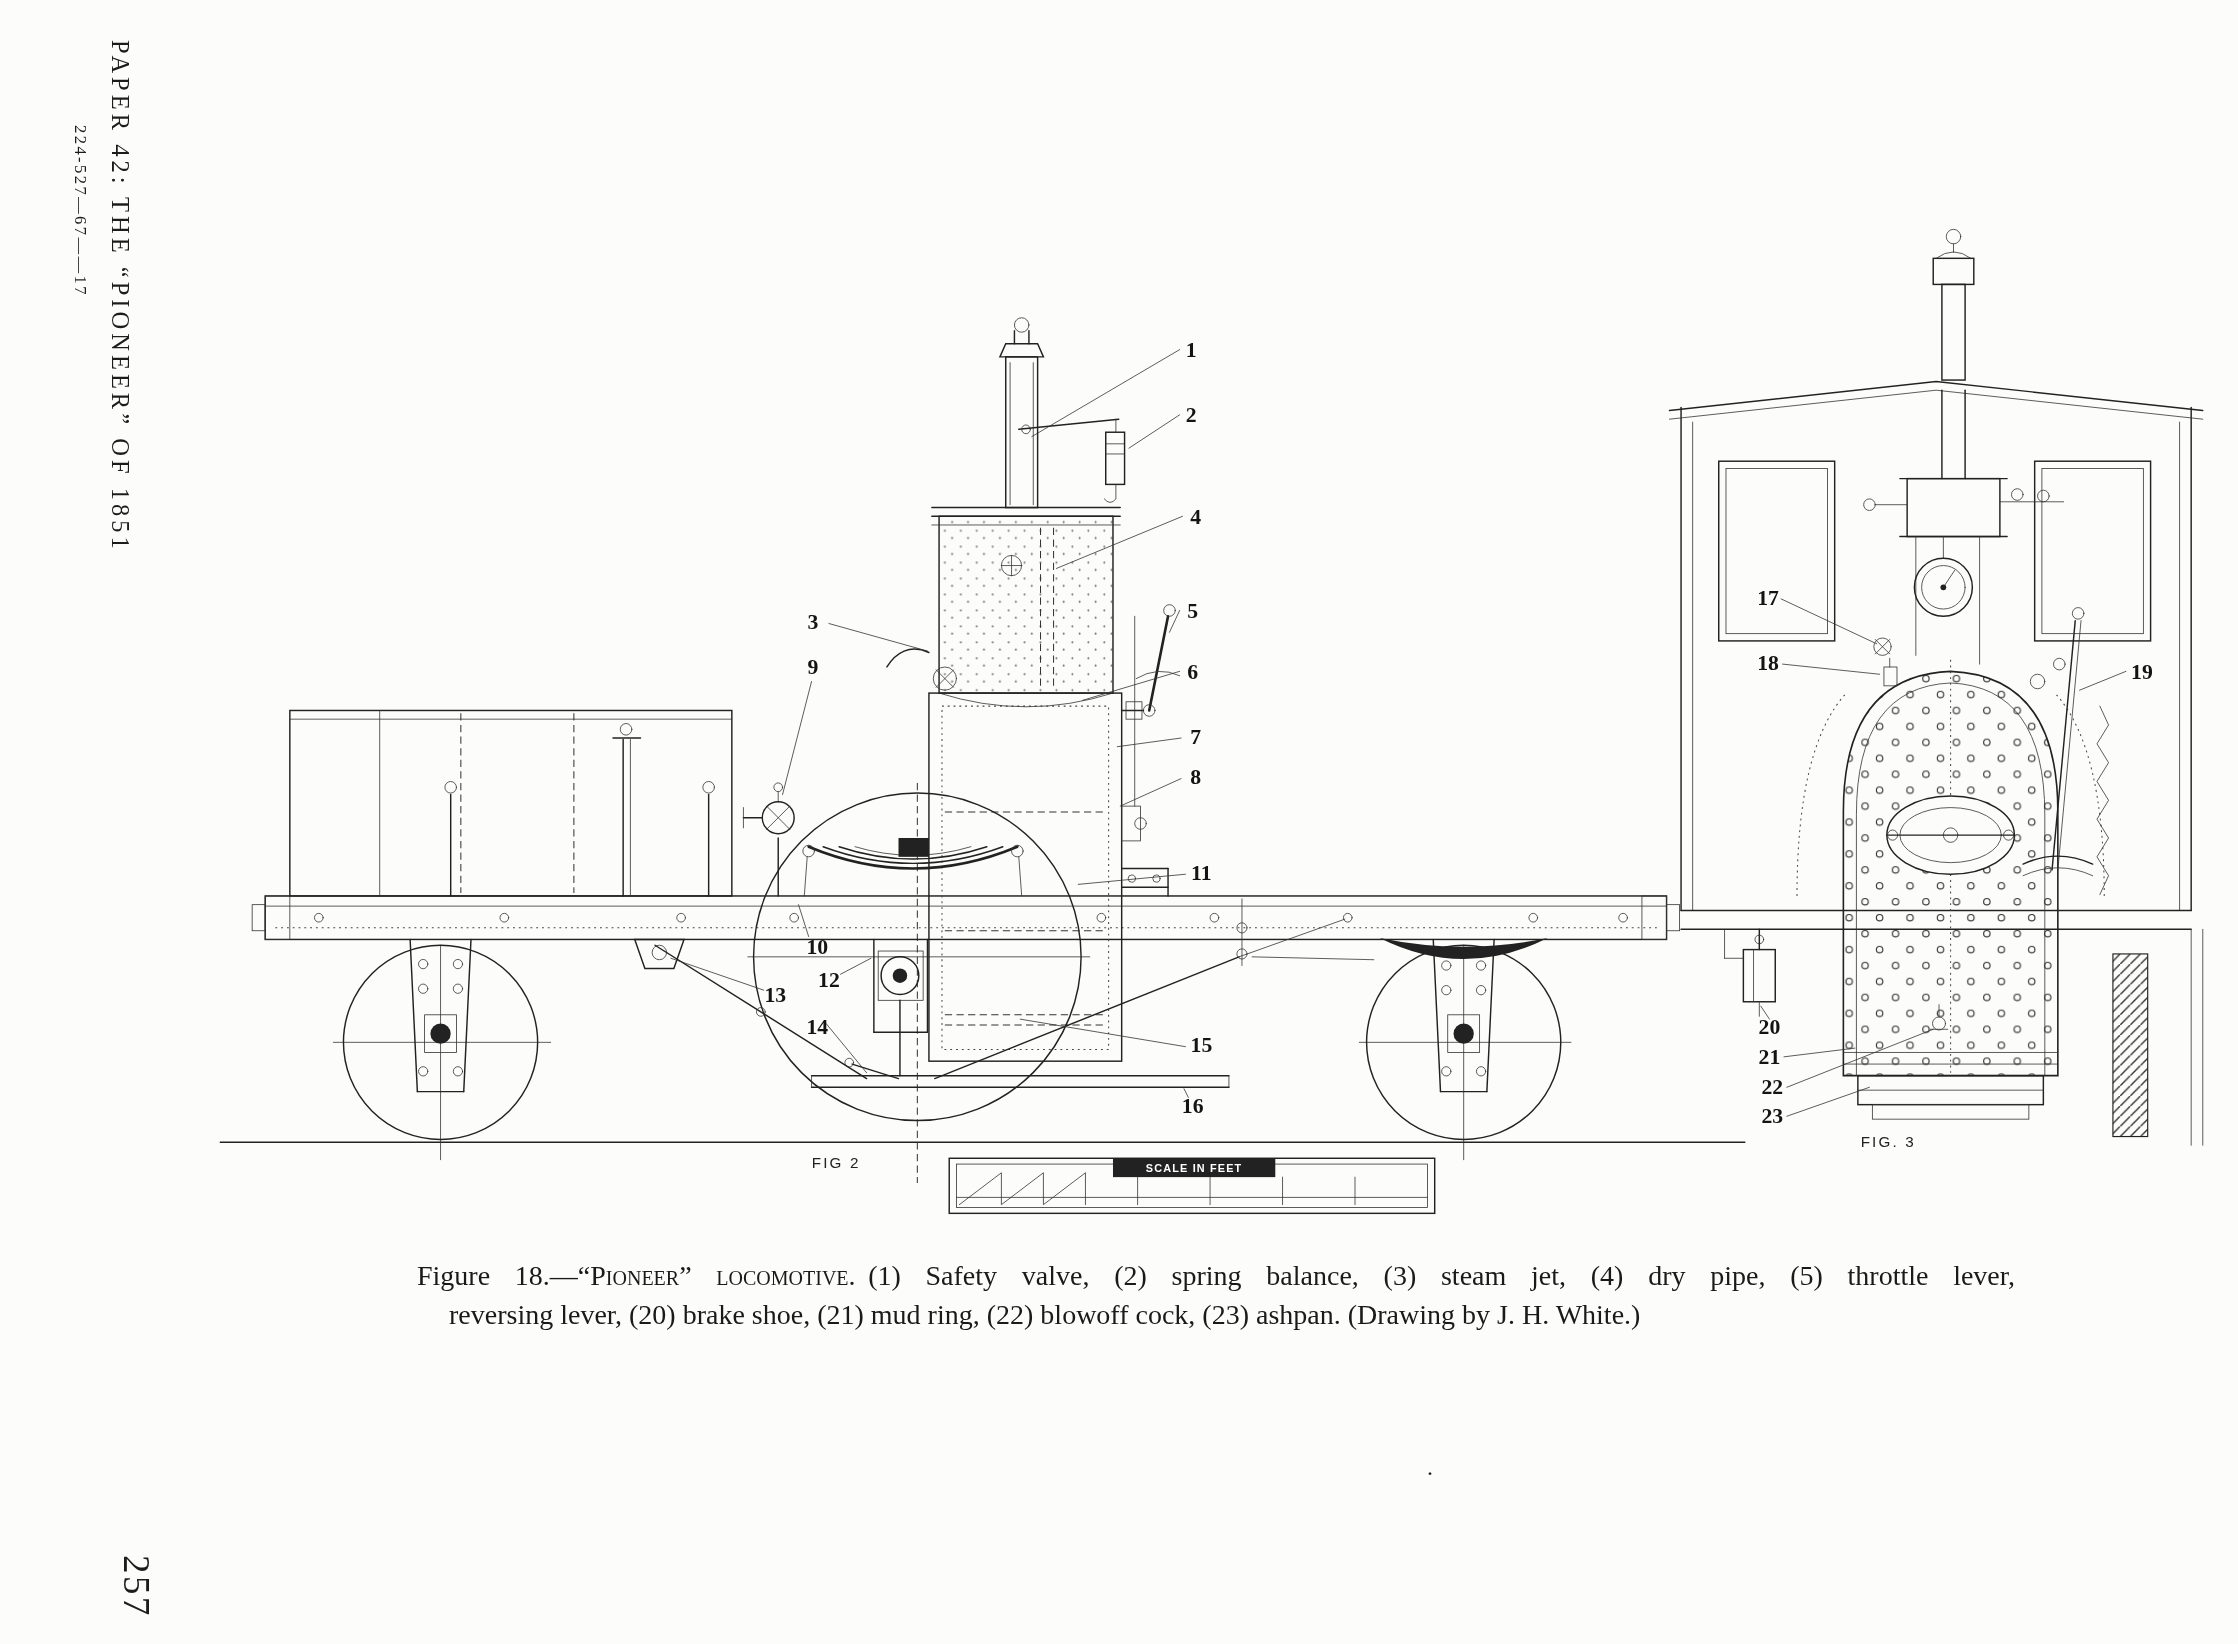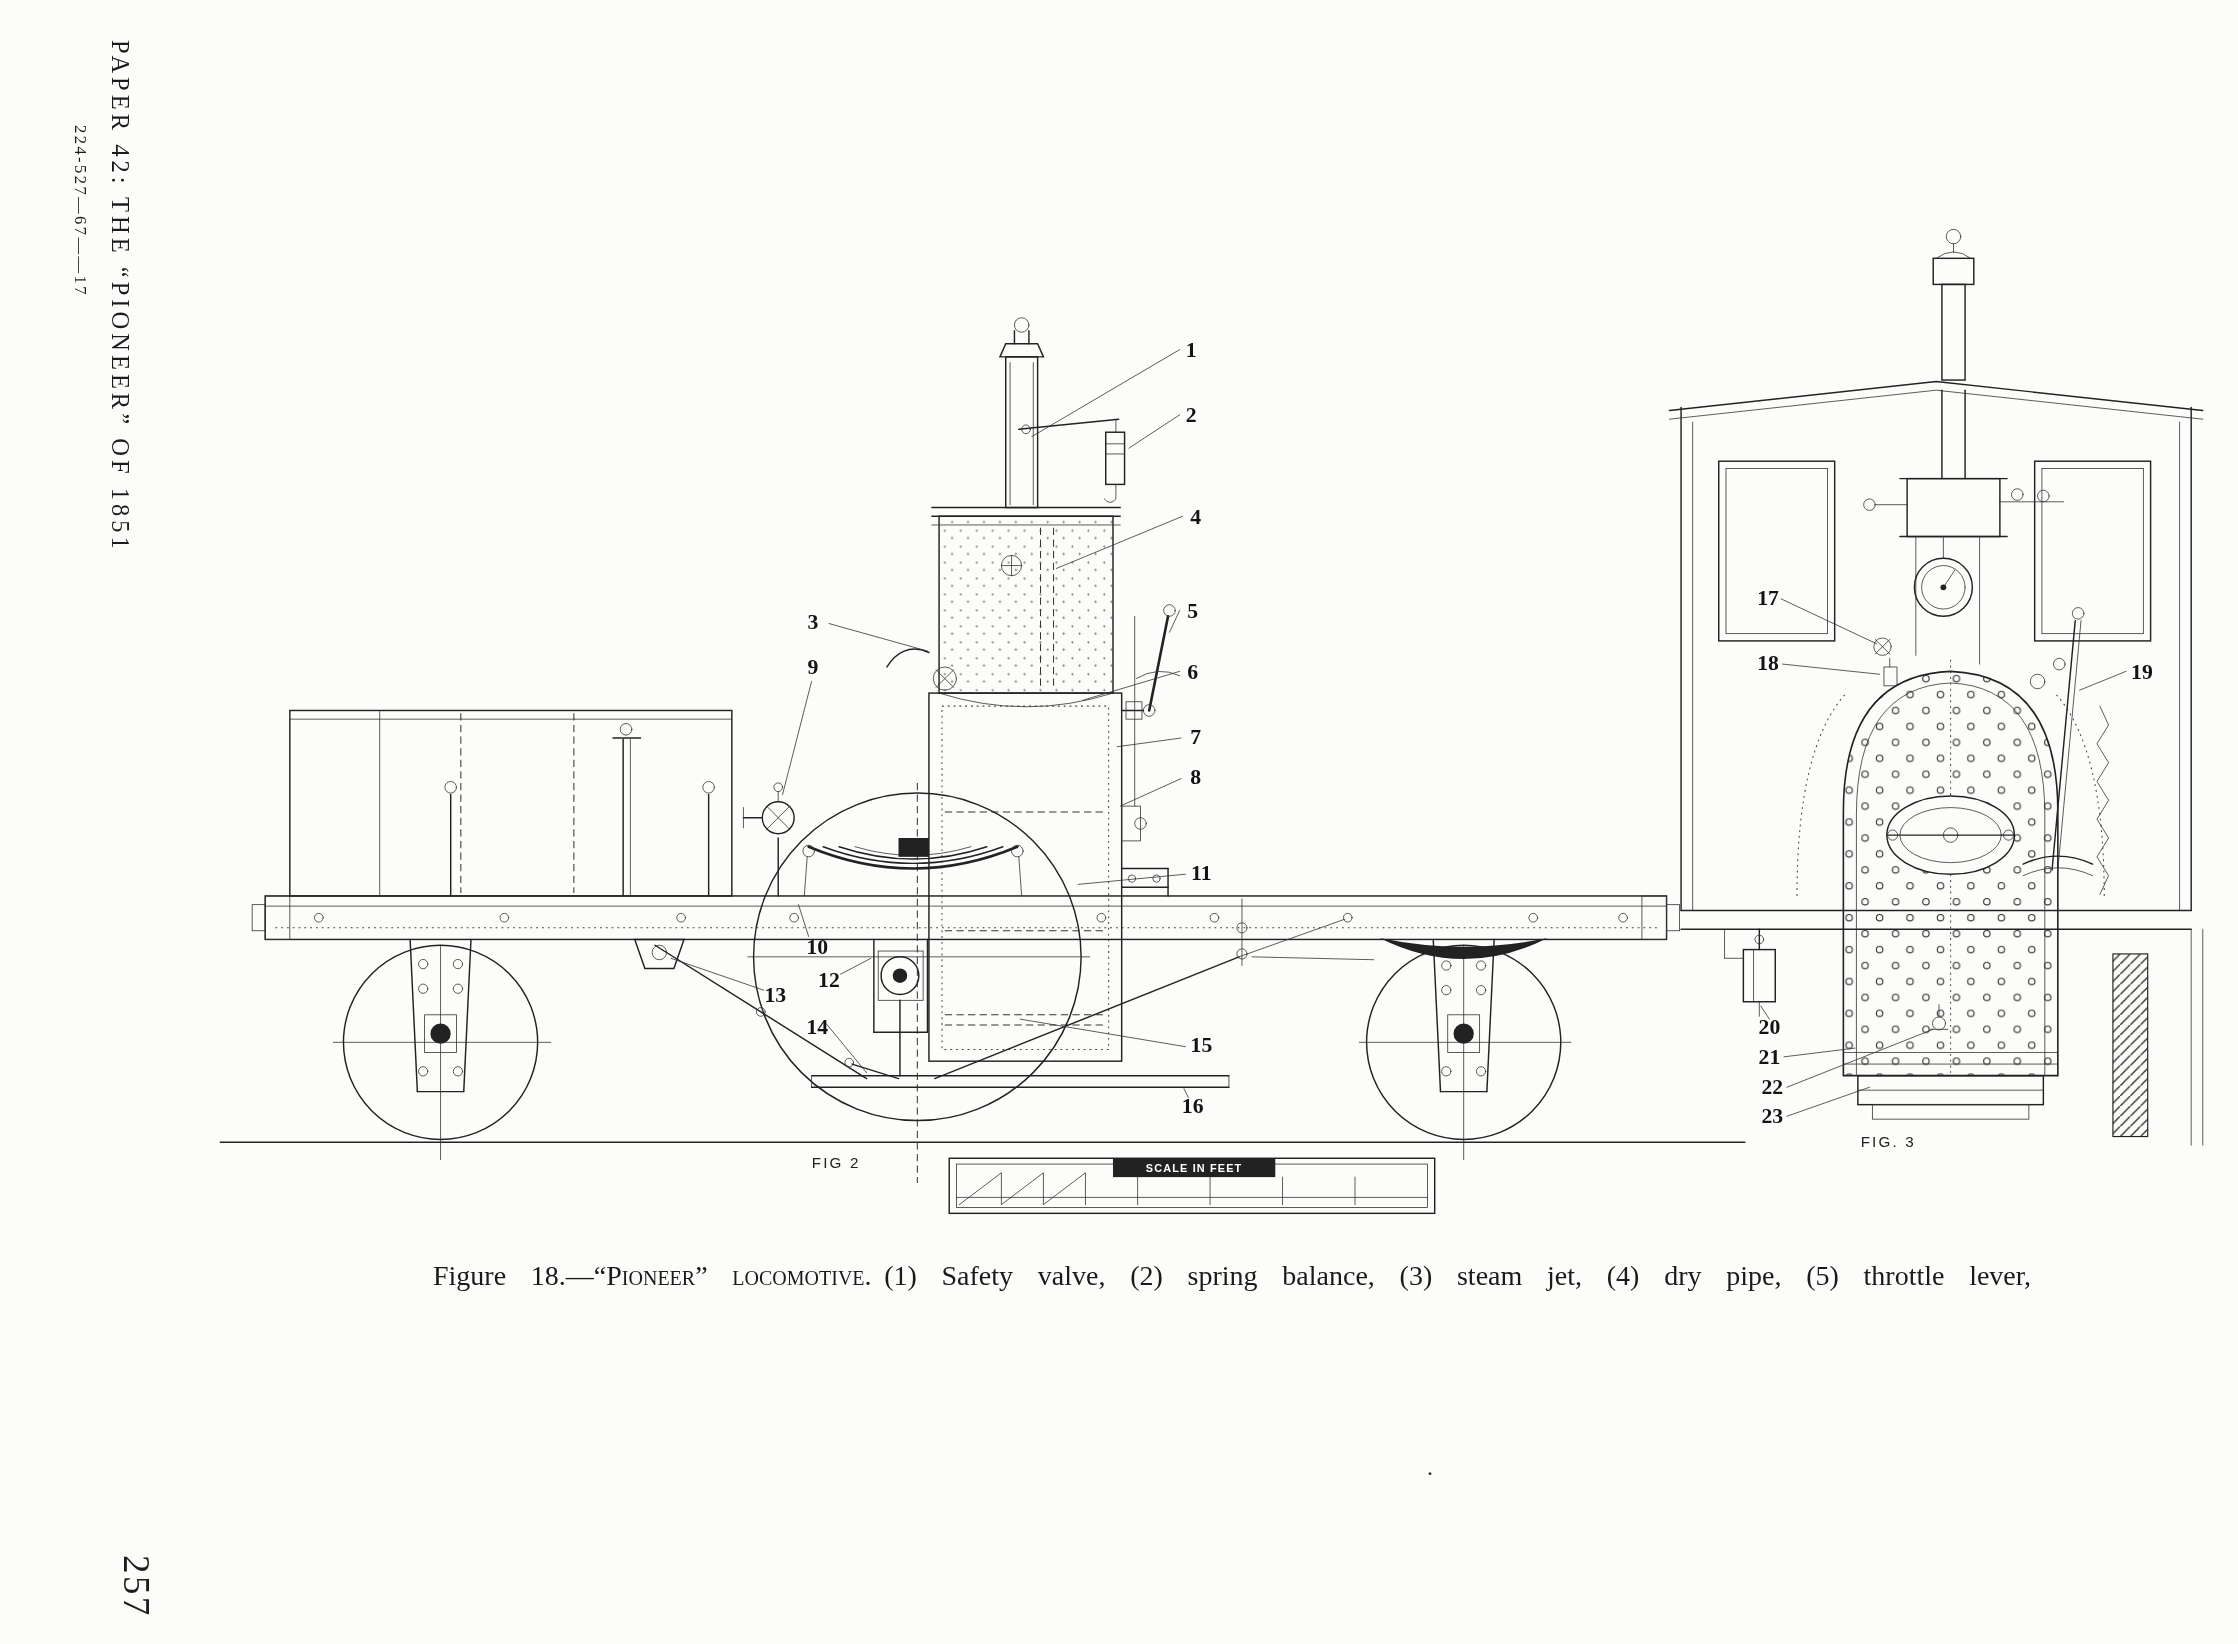--- a/index.html
+++ b/index.html
@@ -37,21 +37,21 @@
   .thin { fill:none; stroke:#333; stroke-width:0.55; stroke-linecap:round; }
   .dash { fill:none; stroke:#333; stroke-width:0.7; stroke-dasharray:5 3; }
   .dot  { fill:none; stroke:#444; stroke-width:0.7; stroke-dasharray:1.3 2.7; }
   .ink  { fill:#222; stroke:none; }
   .callout  { font:bold 15px "Liberation Serif", serif; fill:#141414; text-anchor:middle; }
   .figlabel { font:10.5px "Liberation Sans", sans-serif; letter-spacing:1.5px; fill:#222; text-anchor:middle; }
   .scalelabel { font:bold 7.5px "Liberation Sans", sans-serif; fill:#ffffff; text-anchor:middle; letter-spacing:0.8px; }
 
   
   .caption {
-    position:absolute; left:433px; top:1256px; width:1598px;
+    position:absolute; left:417px; top:1256px; width:1598px;
     font-size:28px; line-height:39px; color:#1a1a1a;
   }
   .cap-line { width:100%; }
   .cap-just { text-align:justify; text-align-last:justify; text-justify:inter-word; }
   .cap-indent { padding-left:32px; }
   .sc { font-variant:small-caps; margin-right:12.6px; }
   .ornament-dot { position:absolute; left:1427px; top:1454px; font-size:24px; }
 </style>
 </head>
 <body>
@@ -458,17 +458,18 @@
       <line class="thin" x1="835" y1="812" x2="835" y2="831"></line>
       <line class="thin" x1="885" y1="812" x2="885" y2="831"></line>
       <line class="thin" x1="935" y1="812" x2="935" y2="831"></line>
       <rect class="ink" x="768" y="799" width="112" height="13"></rect>
       <text class="scalelabel" x="824" y="808.5">SCALE IN FEET</text>
     </g>
   </svg>
 
   <div class="caption">
     <div class="cap-line cap-just"><span>Figure 18.—</span><span class="sc">“Pioneer” locomotive.</span><span>(1) Safety valve, (2) spring balance, (3) steam jet, (4) dry pipe, (5) throttle lever,</span></div>
+    <div class="cap-line cap-indent">reversing lever, (20) brake shoe, (21) mud ring, (22) blowoff cock, (23) ashpan.   (Drawing by J. H. White.)</div>
   </div>
 
   <div class="ornament-dot">.</div>
 </div>
 
 
 </body></html>

